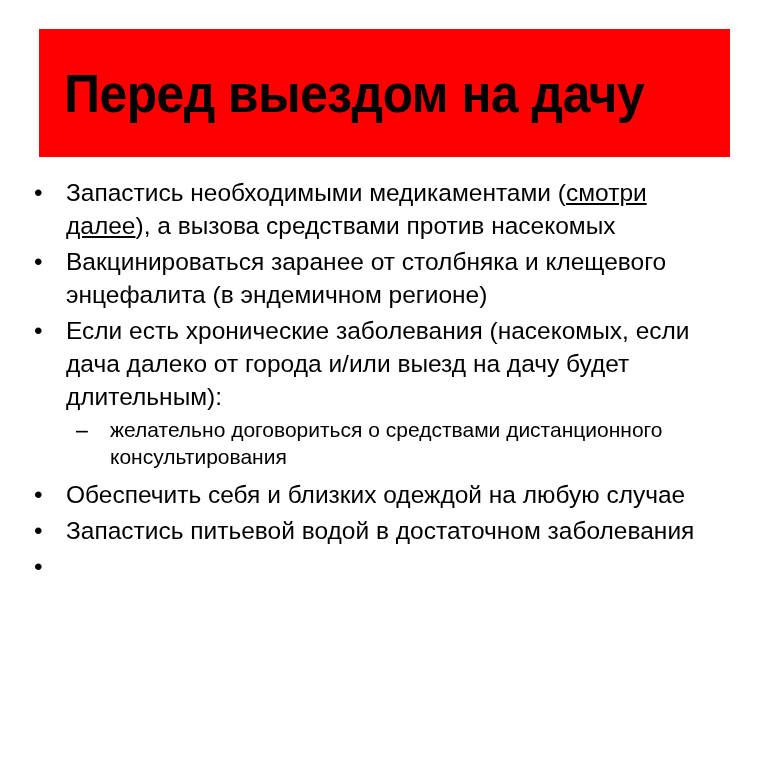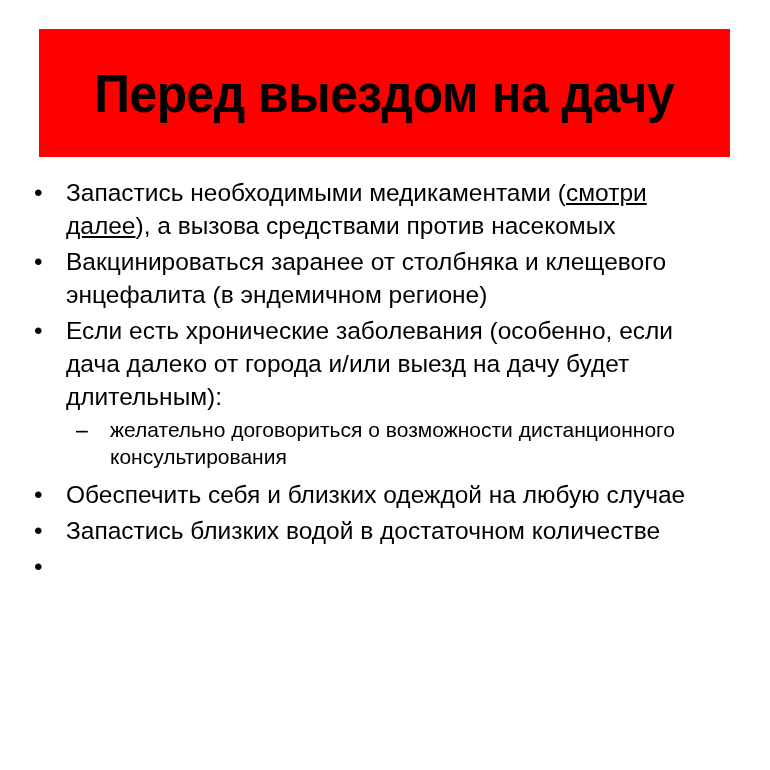--- a/index.html
+++ b/index.html
@@ -27,21 +27,21 @@
   
   .title-banner {
     position: absolute;
     left: 39px;
     top: 29px;
     width: 691px;
     height: 128px;
     background: #FF0000;
     display: flex;
     align-items: center;
-    justify-content: center;
+    justify-content: flex-start;
     box-sizing: border-box;
   }
   .title-text {
     font-family: "Liberation Sans Narrow", "Liberation Sans", sans-serif;
     font-size: 54px;
     font-weight: bold;
     color: #000000;
     line-height: 1;
     letter-spacing: -0.5px;
     transform: scaleX(0.92);
@@ -127,40 +127,40 @@
       <span class="bullet-text"><span>Запастись необходимыми медикаментами (</span><span class="u">смотри далее</span><span>), а вызова средствами против насекомых</span></span>
     </div>
 
     <div class="bullet-row lvl1 sp-top-1">
       <span class="marker">•</span>
       <span class="bullet-text">Вакцинироваться заранее от столбняка и клещевого энцефалита (в эндемичном регионе)</span>
     </div>
 
     <div class="bullet-row lvl1 sp-top-1">
       <span class="marker">•</span>
-      <span class="bullet-text">Если есть хронические заболевания (особенно, если дача далеко от города и/или выезд на дачу будет длительным):</span>
+      <span class="bullet-text">Если есть хронические заболевания (насекомых, если дача далеко от города и/или выезд на дачу будет длительным):</span>
     </div>
 
     <div class="bullet-row lvl2 sp-top-1">
       <span class="marker">–</span>
     </div>
 
     <div class="bullet-row lvl2 sp-top-1">
       <span class="marker">–</span>
-      <span class="bullet-text">желательно договориться о возможности дистанционного консультирования</span>
+      <span class="bullet-text">желательно договориться о средствами дистанционного консультирования</span>
     </div>
 
     <div class="bullet-row lvl1 sp-top-2">
       <span class="marker">•</span>
       <span class="bullet-text">Обеспечить себя и близких одеждой на любую случае</span>
     </div>
 
     <div class="bullet-row lvl1 sp-top-1">
       <span class="marker">•</span>
-      <span class="bullet-text">Запастись близких водой в достаточном количестве</span>
+      <span class="bullet-text">Запастись питьевой водой в достаточном заболевания</span>
     </div>
 
     <div class="bullet-row lvl1 sp-top-1">
       <span class="marker">•</span>
     </div>
 
   </div>
 </div>
 
 </body></html>

